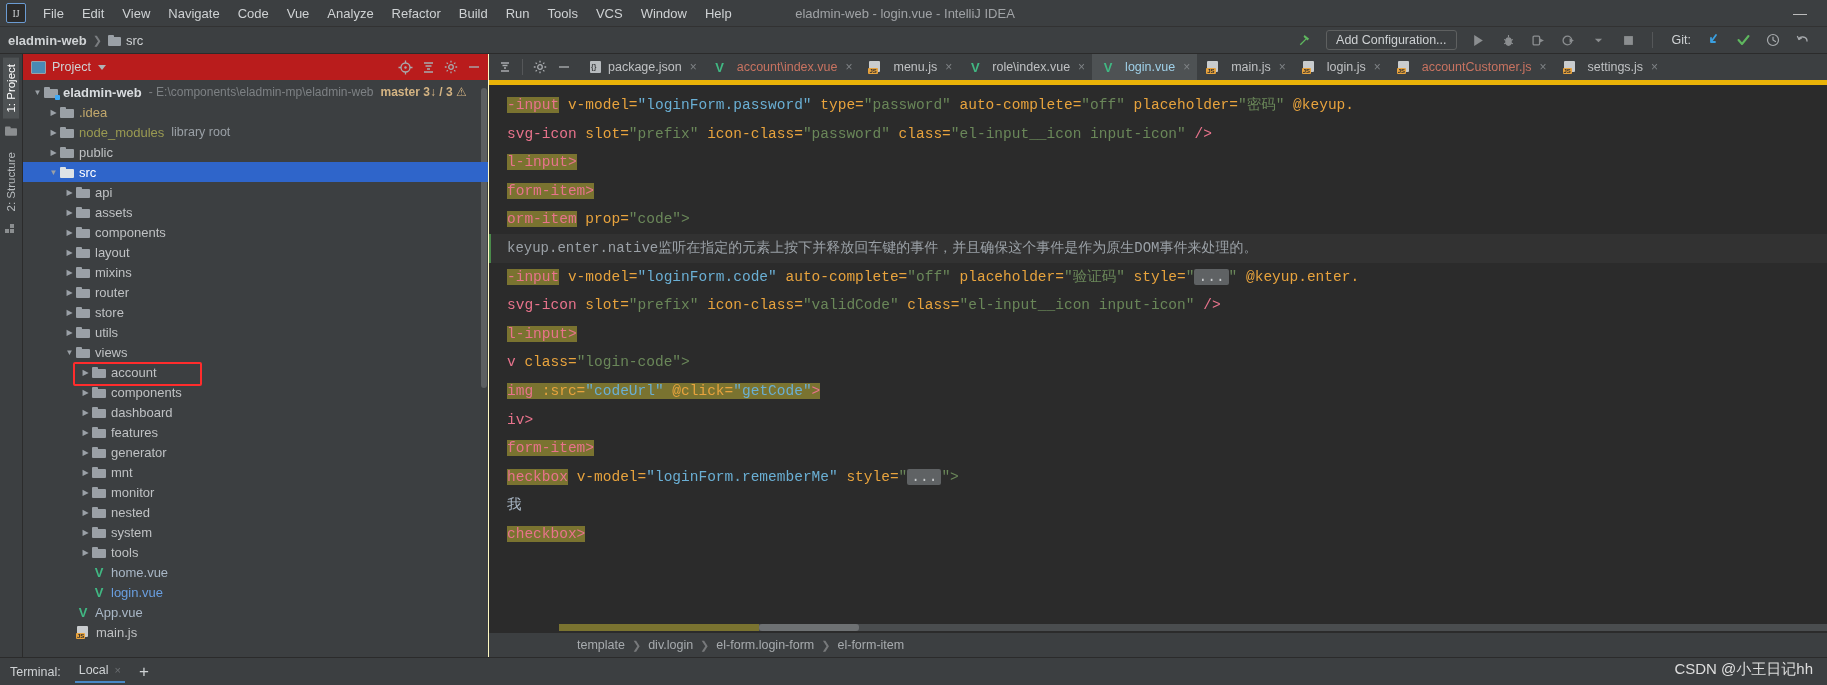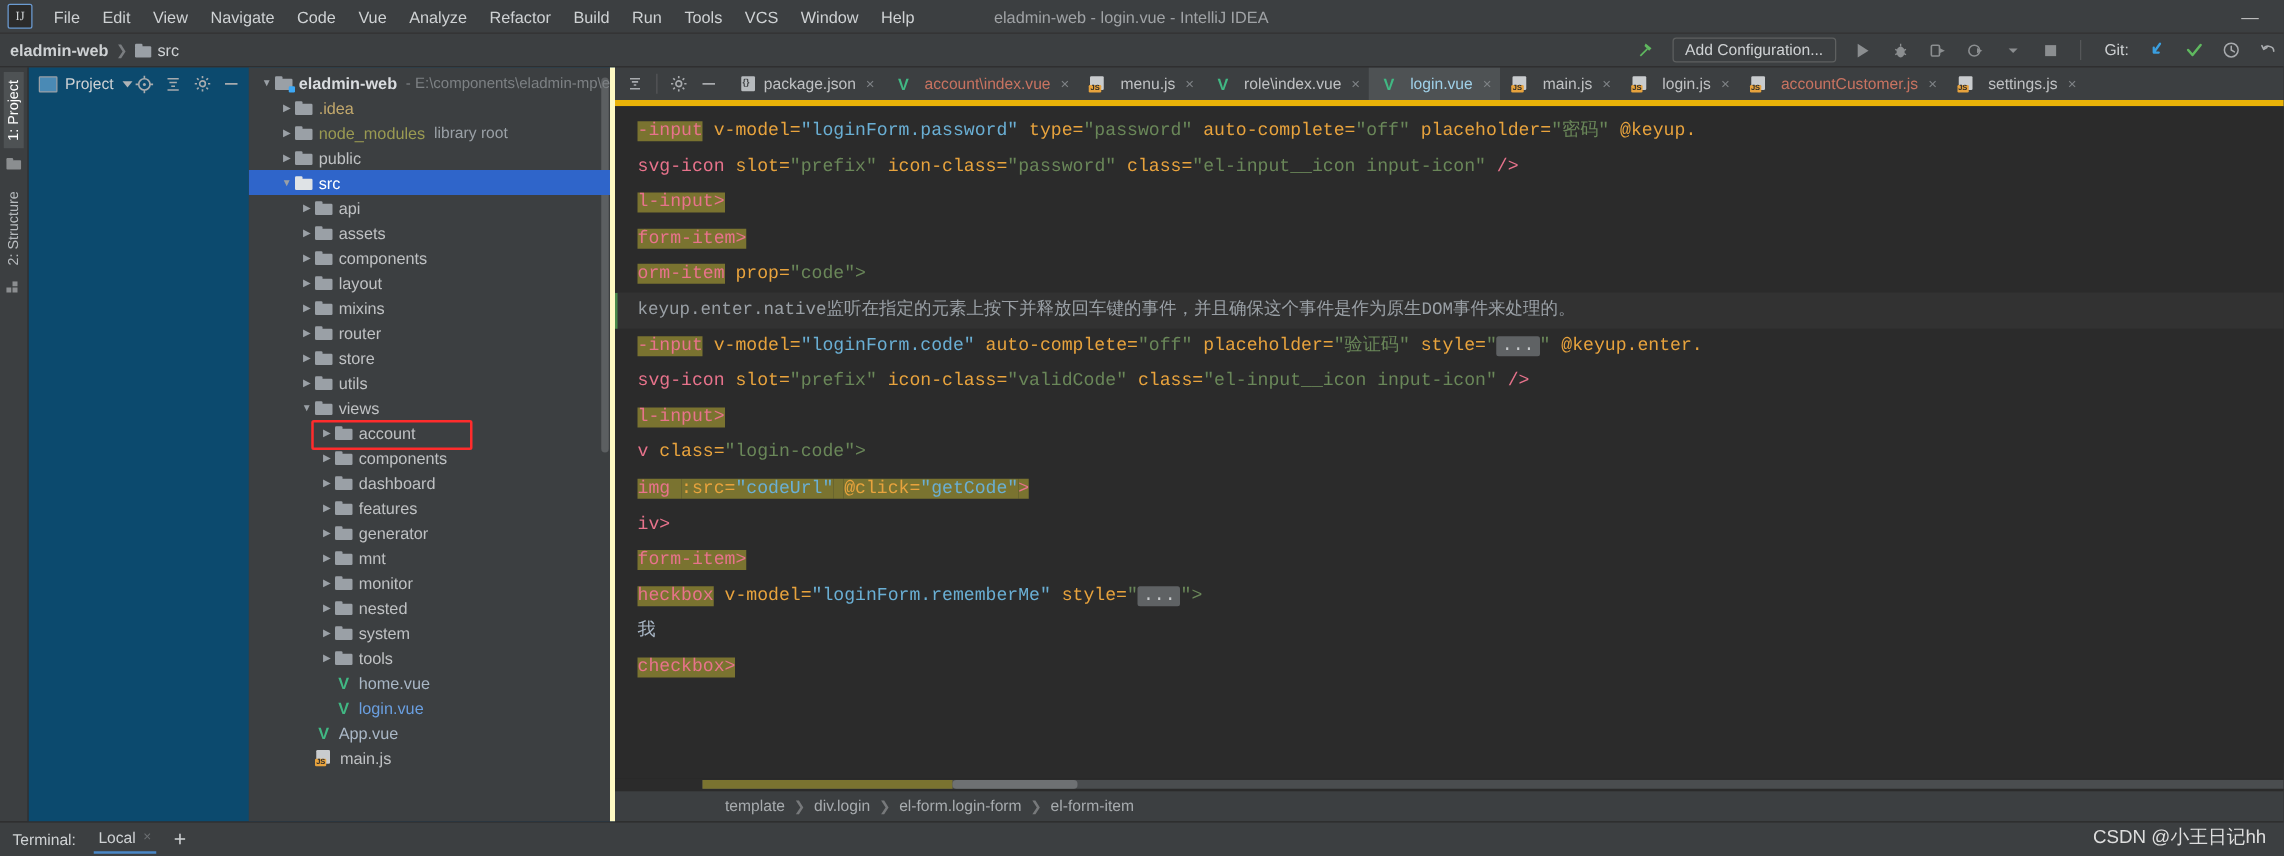--- a/index.html
+++ b/index.html
@@ -25,42 +25,42 @@
           flex:0 0 auto;border-bottom:1px solid #2b2b2b;padding-left:8px;}
   .crumb{color:#cfd2d4;font-size:13px;font-weight:bold;}
   .crumb.plain{font-weight:normal;}
   .crumb-sep{color:#7a7d80;margin:0 6px;font-size:11px;}
   .folder-ic{display:inline-block;width:13px;height:11px;position:relative;
              vertical-align:-1px;margin-right:5px;}
   .folder-ic:before{content:"";position:absolute;left:0;top:2px;width:13px;height:9px;
              background:#9aa0a6;border-radius:1px;}
   .folder-ic:after{content:"";position:absolute;left:0;top:0px;width:6px;height:3px;
              background:#9aa0a6;border-radius:1px 1px 0 0;}
-  .tb-right{margin-left:auto;display:flex;align-items:center;gap:6px;padding-right:0;}
+  .tb-right{margin-left:auto;display:flex;align-items:center;gap:6px;padding-right:12px;}
   .tb-btn{width:24px;height:22px;display:flex;align-items:center;justify-content:center;
           color:#9aa0a6;font-size:12px;cursor:default;border-radius:2px;}
   .addcfg{border:1px solid #5e6060;border-radius:3px;padding:2px 9px;color:#cfd2d4;
           font-size:12.5px;background:#3c3f41;cursor:default;margin:0 4px;}
   .gitlabel{color:#cfd2d4;font-size:12.5px;margin:0 4px 0 8px;}
   .vsep{width:1px;height:16px;background:#555759;margin:0 5px;}
 
   
   .body-row{flex:1 1 auto;display:flex;min-height:0;}
 
   
   .toolstrip{width:22px;background:#3c3f41;border-right:1px solid #2b2b2b;
              display:flex;flex-direction:column;align-items:center;padding-top:4px;flex:0 0 auto;}
   .vtab{writing-mode:vertical-rl;transform:rotate(180deg);color:#b7bbbe;font-size:11.5px;
         padding:6px 2px;white-space:nowrap;cursor:default;}
   .vtab.active{background:#4e5254;color:#ffffff;}
   .vicon{margin:7px 0;color:#9aa0a6;font-size:11px;}
 
   
-  .project{width:465px;background:#0c4a6e;display:flex;flex-direction:row;
-           flex:0 0 auto;border-right:4px solid #fef9c3;position:relative;}
+  .project{width:465px;background:#b91c1c;display:flex;flex-direction:column;
+           flex:0 0 auto;border-right:1px solid #fef9c3;position:relative;}
   .proj-head{height:26px;display:flex;align-items:center;padding:0 4px 0 8px;flex:0 0 auto;}
   .proj-head .ttl{color:#cfd2d4;font-size:12.5px;margin-left:6px;}
   .sq-ic{width:13px;height:11px;border:1px solid #9aa0a6;background:#4a8ab5;border-radius:1px;}
   .caret-dn{width:0;height:0;border-left:4px solid transparent;border-right:4px solid transparent;
             border-top:5px solid #b0b3b6;margin-left:7px;}
   .ph-right{margin-left:auto;display:flex;align-items:center;gap:3px;}
   .ph-btn{width:20px;height:20px;display:flex;align-items:center;justify-content:center;
           color:#a8abae;font-size:13px;cursor:default;}
 
   .tree{flex:1 1 auto;overflow:hidden;position:relative;background:#3c3f41;padding-top:2px;}

